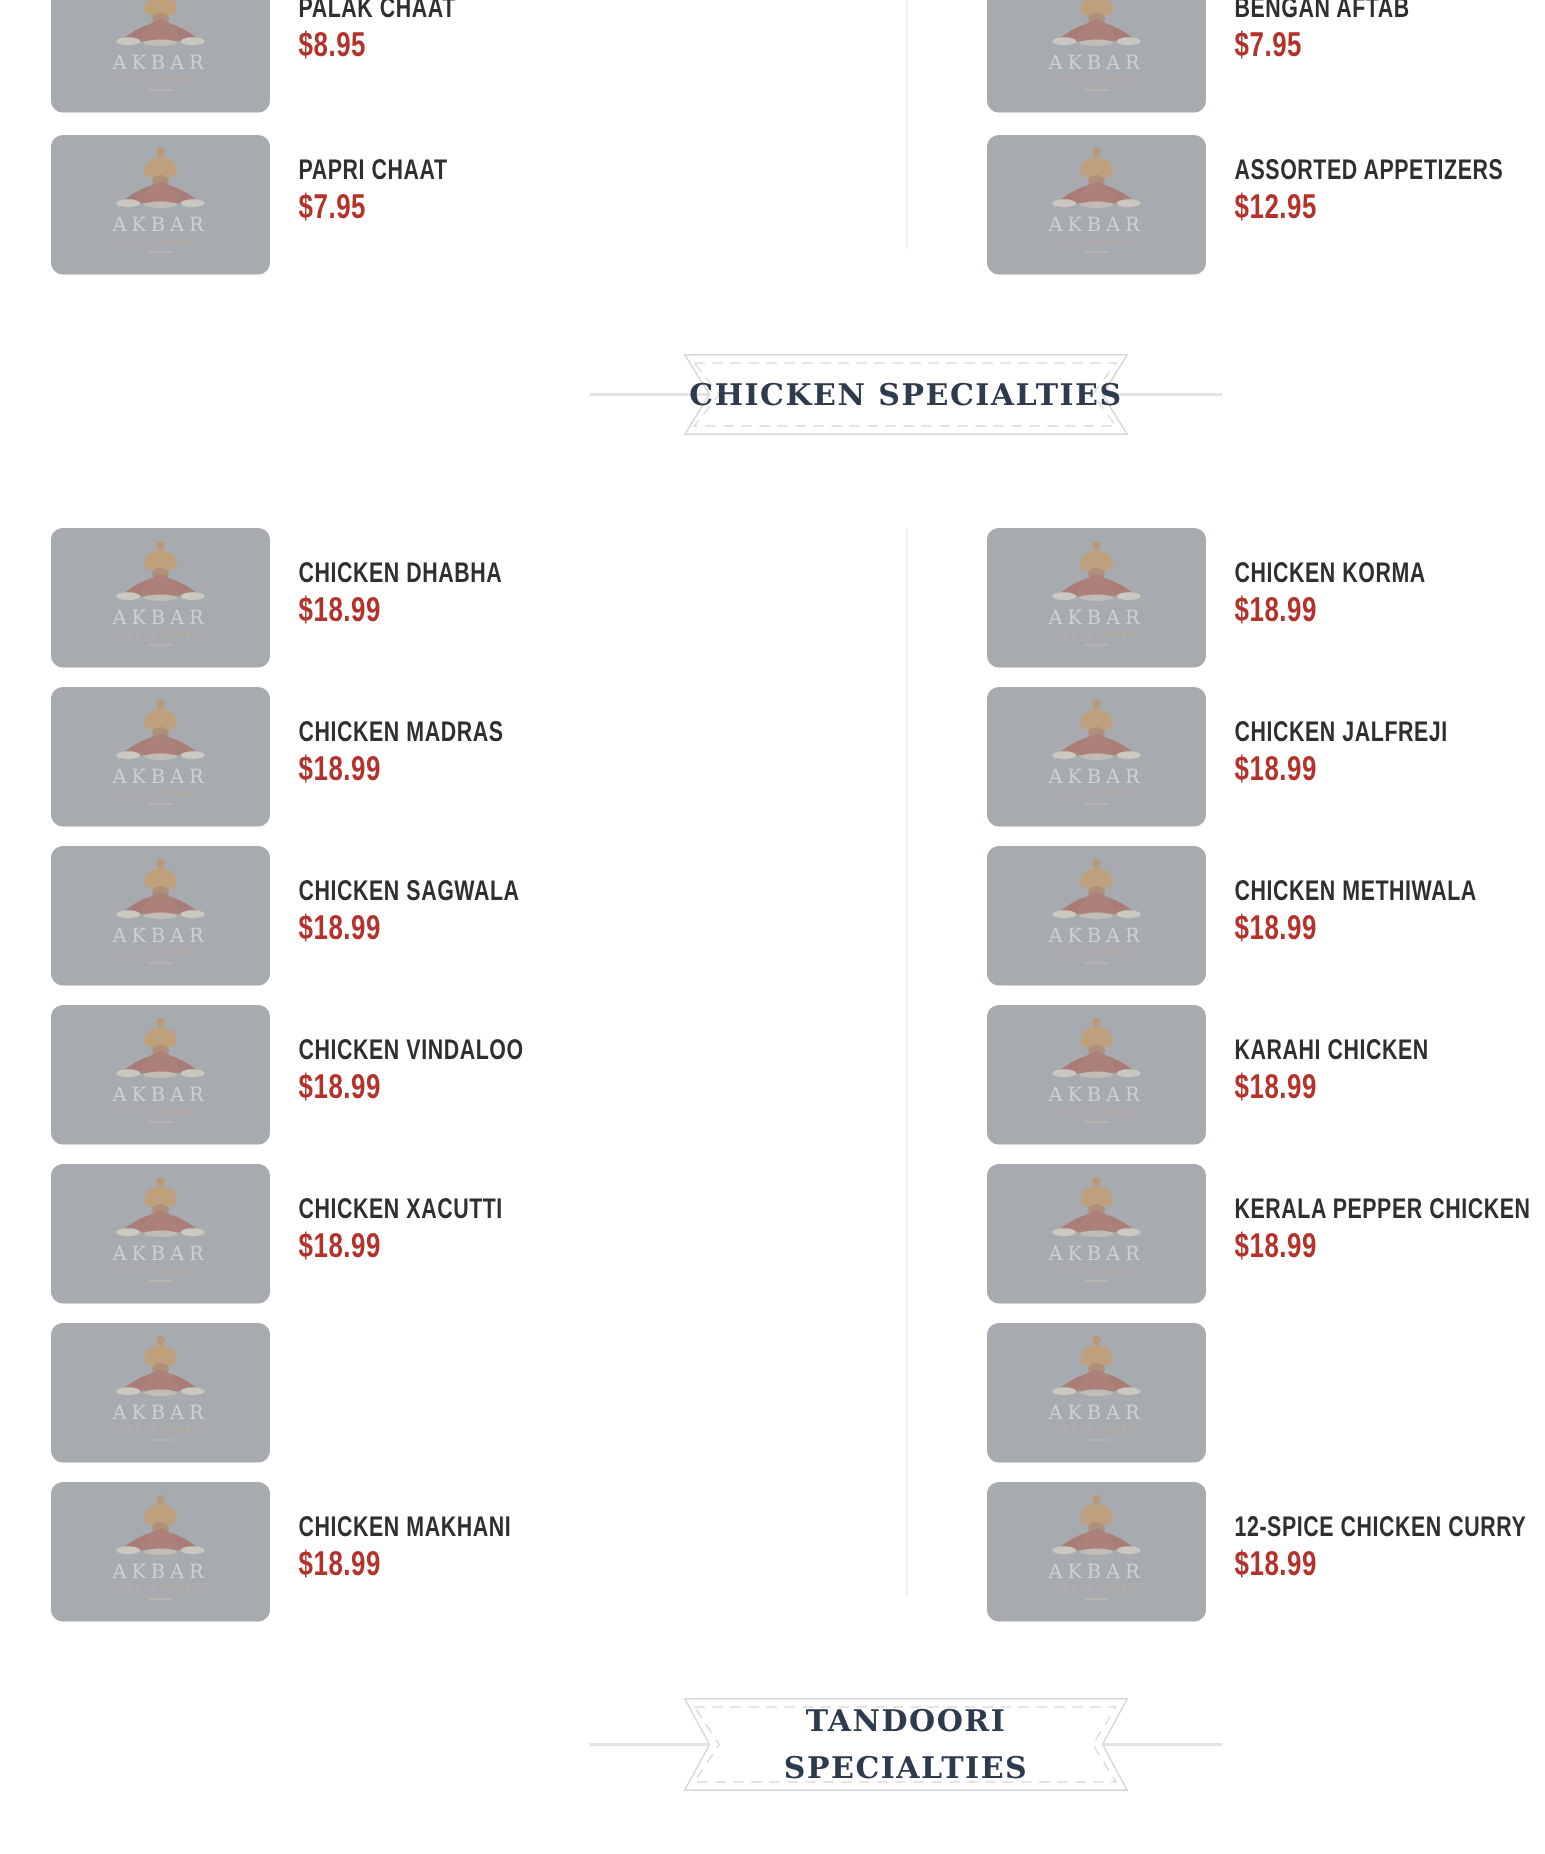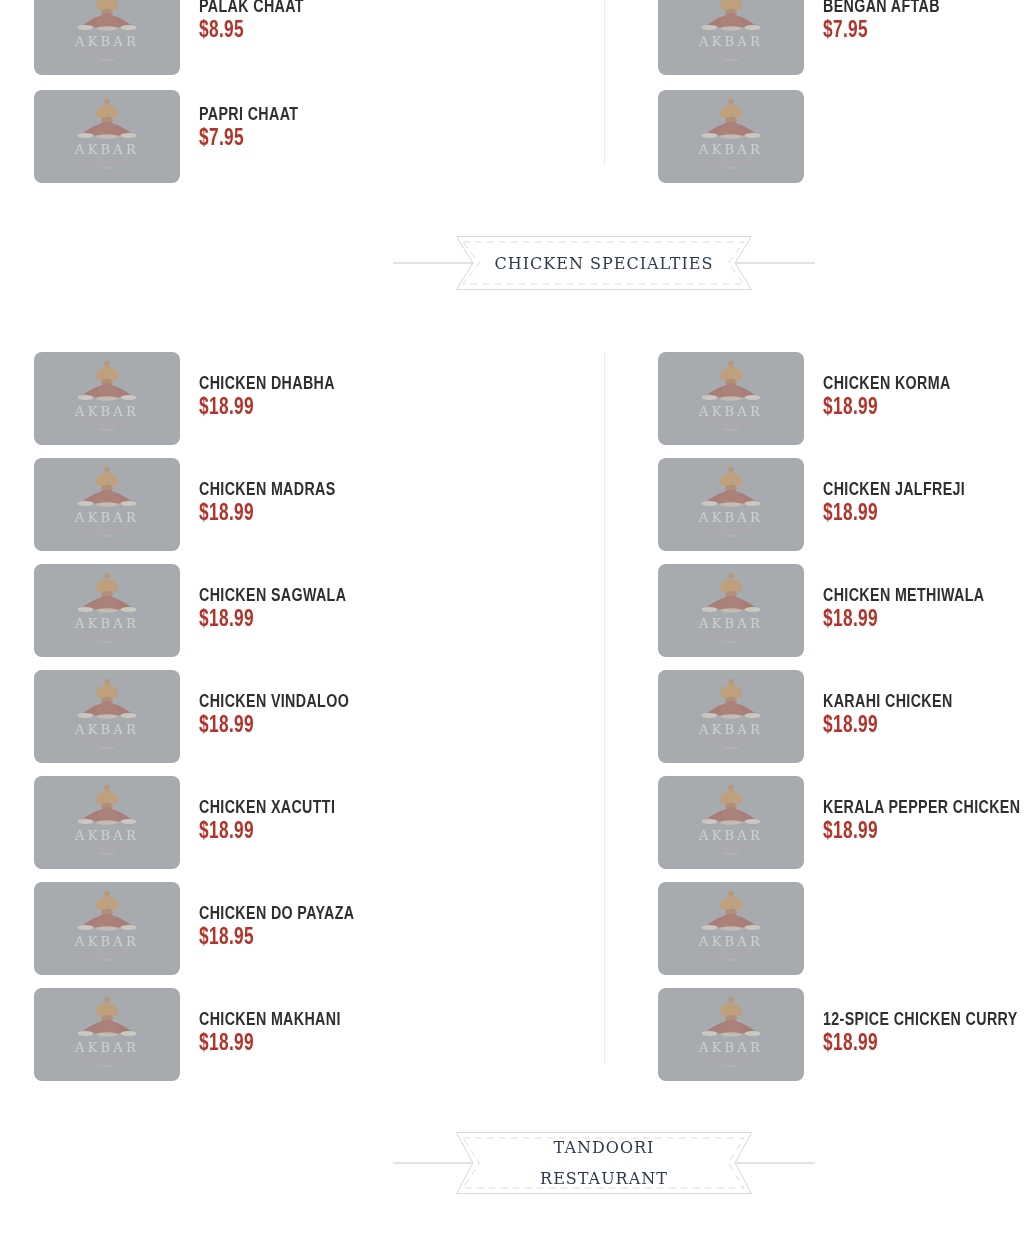--- a/index.html
+++ b/index.html
@@ -47,22 +47,22 @@
   .ribbon-assembly.two{top:1132px;height:62px;}
   .rule{position:absolute;height:2px;background:#e3e3e3;}
   .one .rule{top:26px;}
   .two .rule{top:30px;}
   .rule-left{left:0;width:79px;}
   .rule-right{right:0;width:79px;}
   .ribbon{position:absolute;left:63px;top:0;width:296px;height:100%;}
   .ribbon svg{position:absolute;inset:0;width:100%;height:100%;}
   .ribbon-label{
     position:absolute;inset:0;display:flex;align-items:center;justify-content:center;
-    text-align:center;font-family:"DejaVu Serif",serif;font-weight:normal;
-    font-size:16px;color:#2e3b4e;letter-spacing:1px;line-height:31px;
+    text-align:center;font-family:"DejaVu Serif",serif;font-weight:bold;
+    font-size:20px;color:#2e3b4e;letter-spacing:1px;line-height:31px;
   }
   .two .ribbon-label{padding:0 50px;}
 </style>
 </head>
 <body>
 
 <div class="page">
 
   <div class="v-divider top"></div>
   <div class="col col-a-left sec-top">
@@ -157,20 +157,24 @@
           <path d="M53,29 C46,31 40,35 35.5,38.5 L45,41.5 Z" fill="#ab5a4b"></path>
           <path d="M67,29 C74,31 80,35 84.5,38.5 L75,41.5 Z" fill="#ab5a4b"></path>
           <ellipse cx="38.5" cy="40.5" rx="8" ry="2.6" fill="#e9e2d4"></ellipse>
           <ellipse cx="81.5" cy="40.5" rx="8" ry="2.6" fill="#e9e2d4"></ellipse>
           <ellipse cx="60" cy="41.5" rx="11" ry="2.2" fill="#d8cdbd"></ellipse>
           <text x="60" y="59" text-anchor="middle" font-family="DejaVu Serif, serif" font-size="13" letter-spacing="3.2" fill="#eef0f2">AKBAR</text>
           <text x="60" y="67.5" text-anchor="middle" font-family="DejaVu Sans, sans-serif" font-size="4.6" letter-spacing="2.6" fill="#e0ac93">RESTAURANT</text>
           <path d="M52,73 L68,73" stroke="#cfc2b2" stroke-width="1"></path>
         </g>
       </svg>
+    </div>
+    <div class="info">
+      <span class="item-name">ASSORTED APPETIZERS</span>
+      <span class="item-price">$12.95</span>
     </div>
   </div>
 </div>
 
   <div class="ribbon-assembly one">
     <div class="rule rule-left"></div>
     <div class="rule rule-right"></div>
     <div class="ribbon">
       <svg viewBox="0 0 296 54" preserveAspectRatio="none" aria-hidden="true">
         <polygon points="0.5,0.5 295.5,0.5 279,27 295.5,53.5 0.5,53.5 17,27" fill="#ffffff" stroke="#d6d6d6" stroke-width="1"></polygon>
@@ -325,24 +329,20 @@
           <path d="M67,29 C74,31 80,35 84.5,38.5 L75,41.5 Z" fill="#ab5a4b"></path>
           <ellipse cx="38.5" cy="40.5" rx="8" ry="2.6" fill="#e9e2d4"></ellipse>
           <ellipse cx="81.5" cy="40.5" rx="8" ry="2.6" fill="#e9e2d4"></ellipse>
           <ellipse cx="60" cy="41.5" rx="11" ry="2.2" fill="#d8cdbd"></ellipse>
           <text x="60" y="59" text-anchor="middle" font-family="DejaVu Serif, serif" font-size="13" letter-spacing="3.2" fill="#eef0f2">AKBAR</text>
           <text x="60" y="67.5" text-anchor="middle" font-family="DejaVu Sans, sans-serif" font-size="4.6" letter-spacing="2.6" fill="#e0ac93">RESTAURANT</text>
           <path d="M52,73 L68,73" stroke="#cfc2b2" stroke-width="1"></path>
         </g>
       </svg>
     </div>
-    <div class="info">
-      <span class="item-name">CHICKEN DO PAYAZA</span>
-      <span class="item-price">$18.95</span>
-    </div>
   </div>
 
   <div class="menu-row">
     <div class="thumb">
       <svg viewBox="0 0 120 84" aria-hidden="true">
         <g opacity="0.55">
           <circle cx="60" cy="6.5" r="2.8" fill="#c8894b"></circle>
           <rect x="59" y="8.5" width="2" height="3" fill="#c8894b"></rect>
           <path d="M49,21 Q49,10 60,10 Q71,10 71,21 Q66,24.5 60,24.5 Q54,24.5 49,21 Z" fill="#d29a55"></path>
           <ellipse cx="60" cy="25.5" rx="5.6" ry="3.8" fill="#b57a50"></ellipse>
@@ -545,17 +545,17 @@
 </div>
 
   <div class="ribbon-assembly two">
     <div class="rule rule-left"></div>
     <div class="rule rule-right"></div>
     <div class="ribbon">
       <svg viewBox="0 0 296 62" preserveAspectRatio="none" aria-hidden="true">
         <polygon points="0.5,0.5 295.5,0.5 279,31 295.5,61.5 0.5,61.5 17,31" fill="#ffffff" stroke="#d6d6d6" stroke-width="1"></polygon>
         <polygon points="7,6 288,6 272.5,31 288,56 7,56 23.5,31" fill="none" stroke="#dcdcdc" stroke-width="1" stroke-dasharray="7 5"></polygon>
       </svg>
-      <div class="ribbon-label">TANDOORI RESTAURANT</div>
+      <div class="ribbon-label">TANDOORI SPECIALTIES</div>
     </div>
   </div>
 
 </div>
 
 </body></html>

